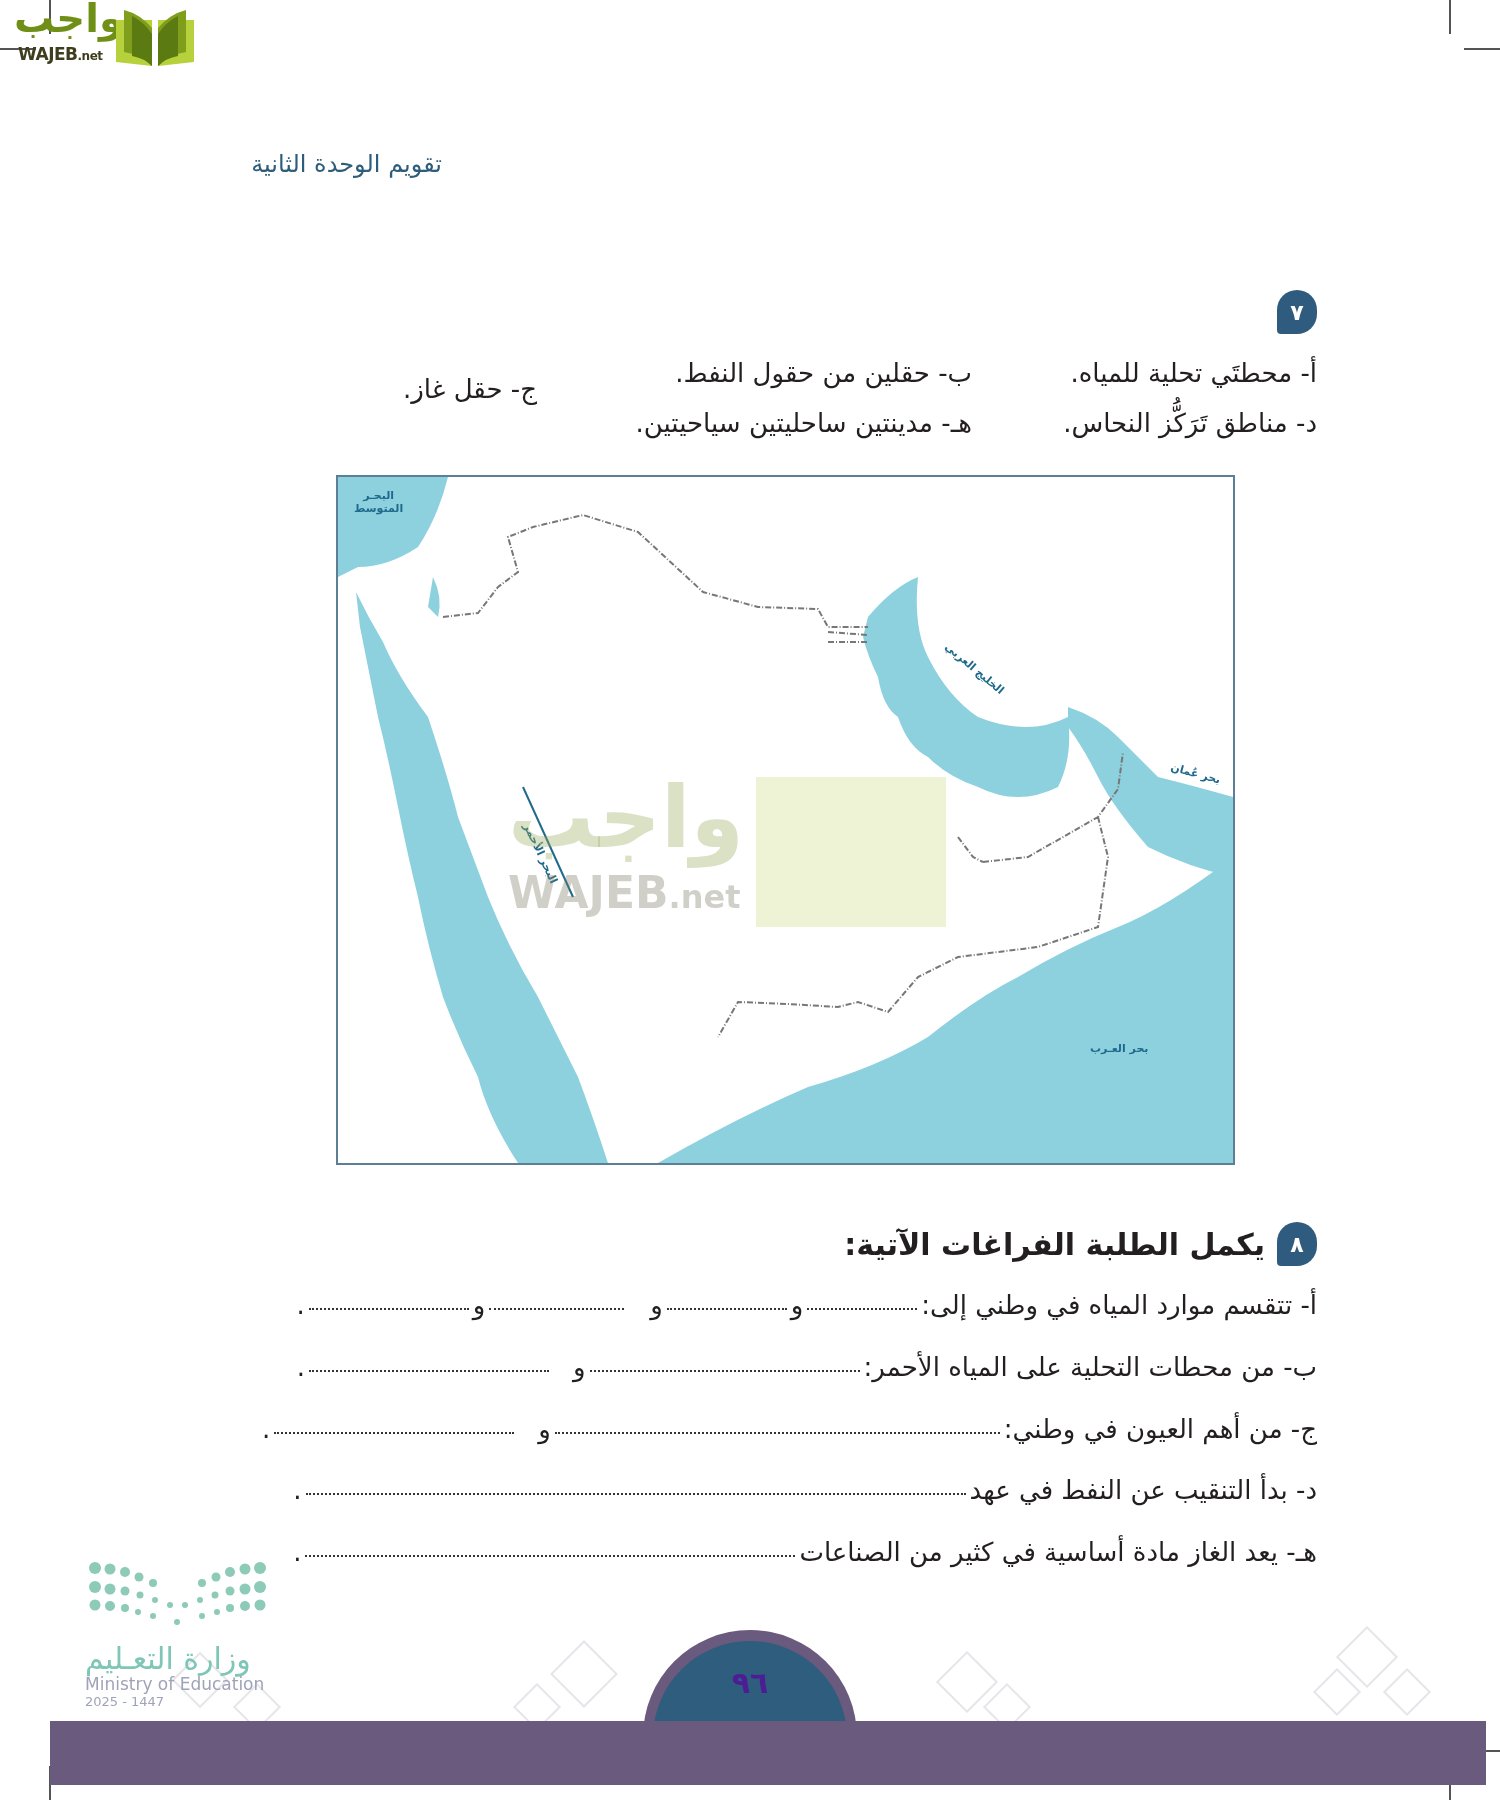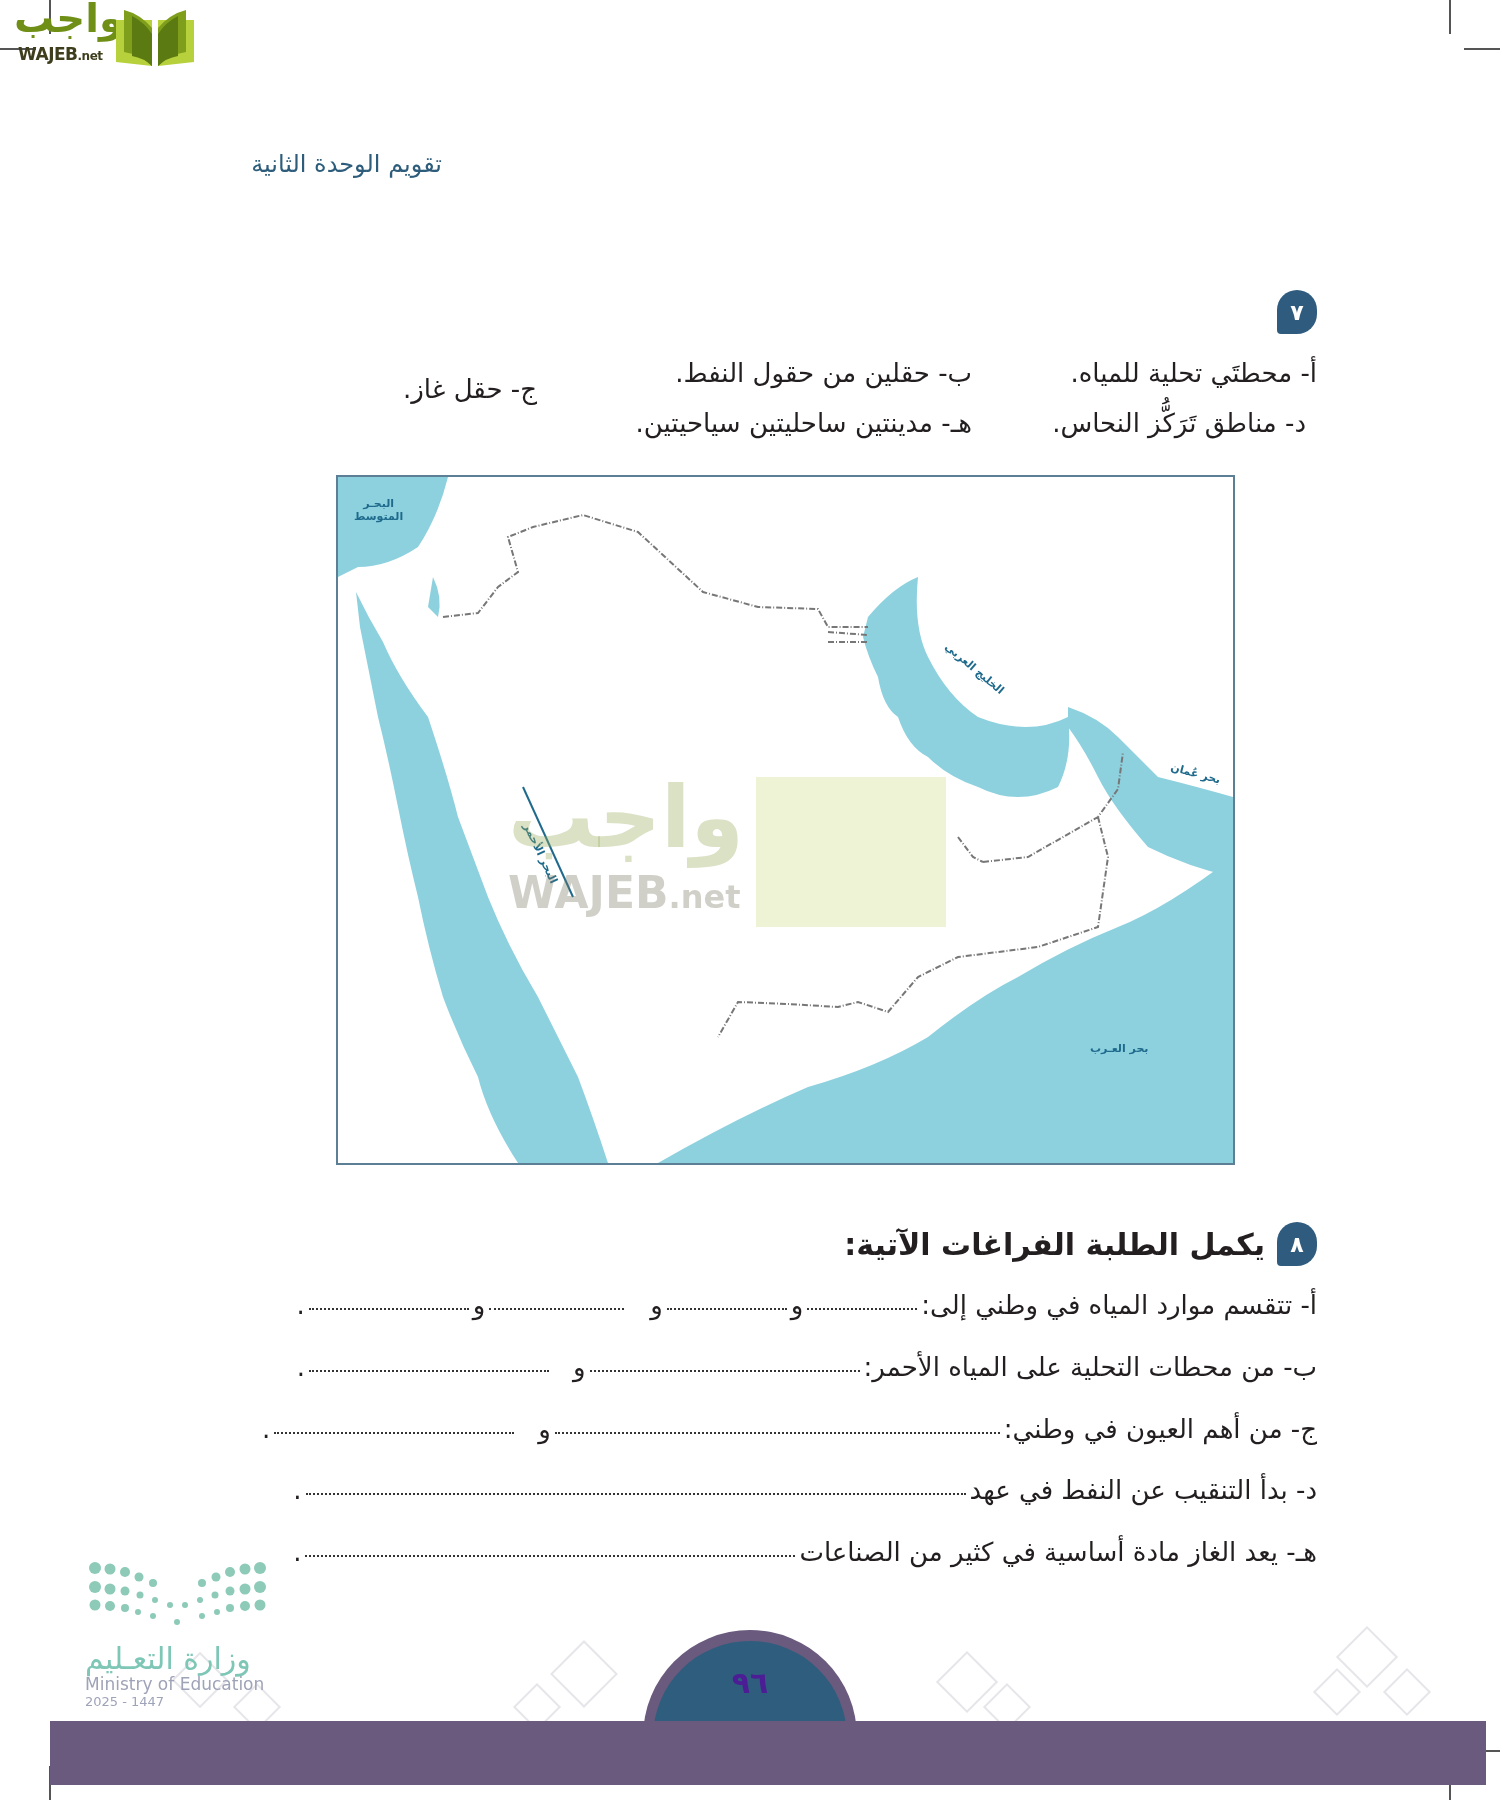--- a/index.html
+++ b/index.html
@@ -60,21 +60,21 @@
 
 <div class="abs unit-title">تقويم الوحدة الثانية</div>
 
 <div class="abs q-head" style="right:183px; top:290px;">
   <span class="badge">٧</span>
 </div>
 
 <div class="item-row" style="right:183px; top:358px;">أ- محطتَي تحلية للمياه.</div>
 <div class="item-row" style="right:528px; top:358px;">ب- حقلين من حقول النفط.</div>
 <div class="item-row" style="right:963px; top:374px;">ج- حقل غاز.</div>
-<div class="item-row" style="right:194px; top:408px;margin-left:20px;">د-  مناطق تَرَكُّز النحاس.</div>
+<div class="item-row" style="right:183px; top:408px;margin-left:20px;">د-  مناطق تَرَكُّز النحاس.</div>
 <div class="item-row" style="right:528px; top:408px;">هـ- مدينتين ساحليتين سياحيتين.</div>
 
 <div class="abs map">
   <svg viewBox="0 0 895 686" preserveAspectRatio="none">
 
     <path d="M0 0 L110 0 Q100 40 80 70 Q50 90 20 90 L0 100 Z" fill="#8dd1df"></path>
 
     <path d="M18 115 Q30 140 45 165 Q60 200 90 240 Q110 300 120 340 Q135 380 150 420 Q170 470 200 520 Q220 560 240 600 Q255 640 270 686 L180 686 Q150 640 140 600 Q120 560 105 520 Q90 470 80 420 Q70 380 60 330 Q50 280 40 240 Q30 190 22 150 Z" fill="#8dd1df"></path>
     <path d="M95 100 Q105 120 100 140 L90 130 Z" fill="#8dd1df"></path>
 
@@ -84,21 +84,21 @@
 
     <path d="M895 380 L895 686 L320 686 Q400 640 470 610 Q540 590 590 560 Q640 520 680 500 Q730 470 780 450 Q830 430 895 380 Z" fill="#8dd1df"></path>
 
     <path d="M105 140 L140 136 L160 110 L180 95 L170 60 L195 50 L245 38 L300 55 L365 115 L420 130 L480 132 L490 150 L530 150" fill="none" stroke="#777" stroke-width="2" stroke-dasharray="6 2 1 2"></path>
     <path d="M490 155 L530 158 M490 165 L530 165" fill="none" stroke="#777" stroke-width="2" stroke-dasharray="6 2 1 2"></path>
     <path d="M645 385 L690 380 L760 340 L780 312 L785 275 M760 340 L770 380 L760 450 L700 470 L620 480 L580 500 L550 535 L520 525 L500 530 L450 527 L400 525 L380 560" fill="none" stroke="#777" stroke-width="2" stroke-dasharray="6 2 1 2"></path>
     <path d="M620 360 L635 380 L645 385" fill="none" stroke="#777" stroke-width="2" stroke-dasharray="6 2 1 2"></path>
 
     <path d="M185 310 L235 420" stroke="#1f6a8c" stroke-width="2"></path>
   </svg>
-  <div class="sea-label" style="left:16px; top:20px; text-align:center;">
+  <div class="sea-label" style="left:16px; top:12px; text-align:center;">
     <div>البحـر</div>
     <div>المتوسط</div>
   </div>
   <div class="sea-label" style="left:600px; top:185px; transform:rotate(40deg);">الخليج العربي</div>
   <div class="sea-label" style="left:832px; top:290px; transform:rotate(15deg);">بحر عُمان</div>
   <div class="sea-label" style="left:752px; top:565px;">بحر العـرب</div>
   <div class="sea-label" style="left:170px; top:370px; transform:rotate(65deg);">البحر الأحمر</div>
 
   <div class="wm" style="left:170px; top:300px; width:420px; height:160px;">
     <div style="position:absolute; left:0; top:-10px; font-size:86px; font-weight:bold; color:rgba(150,170,90,0.35); direction:rtl;">واجب</div>

